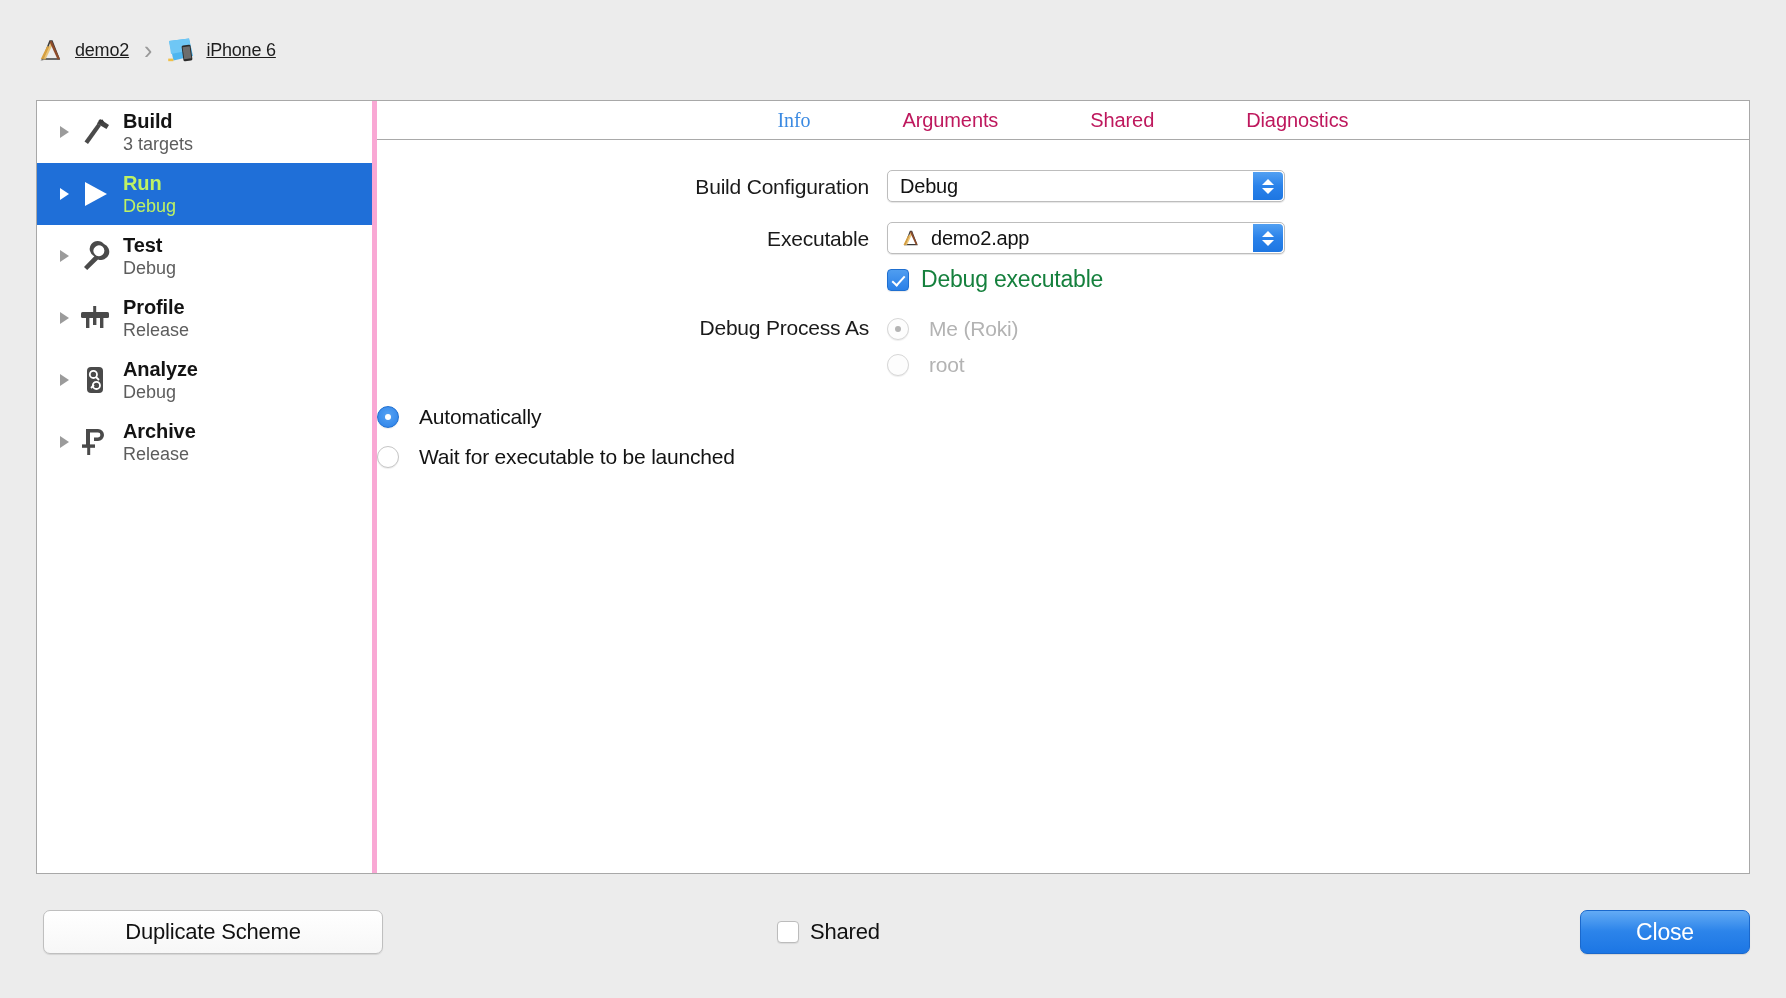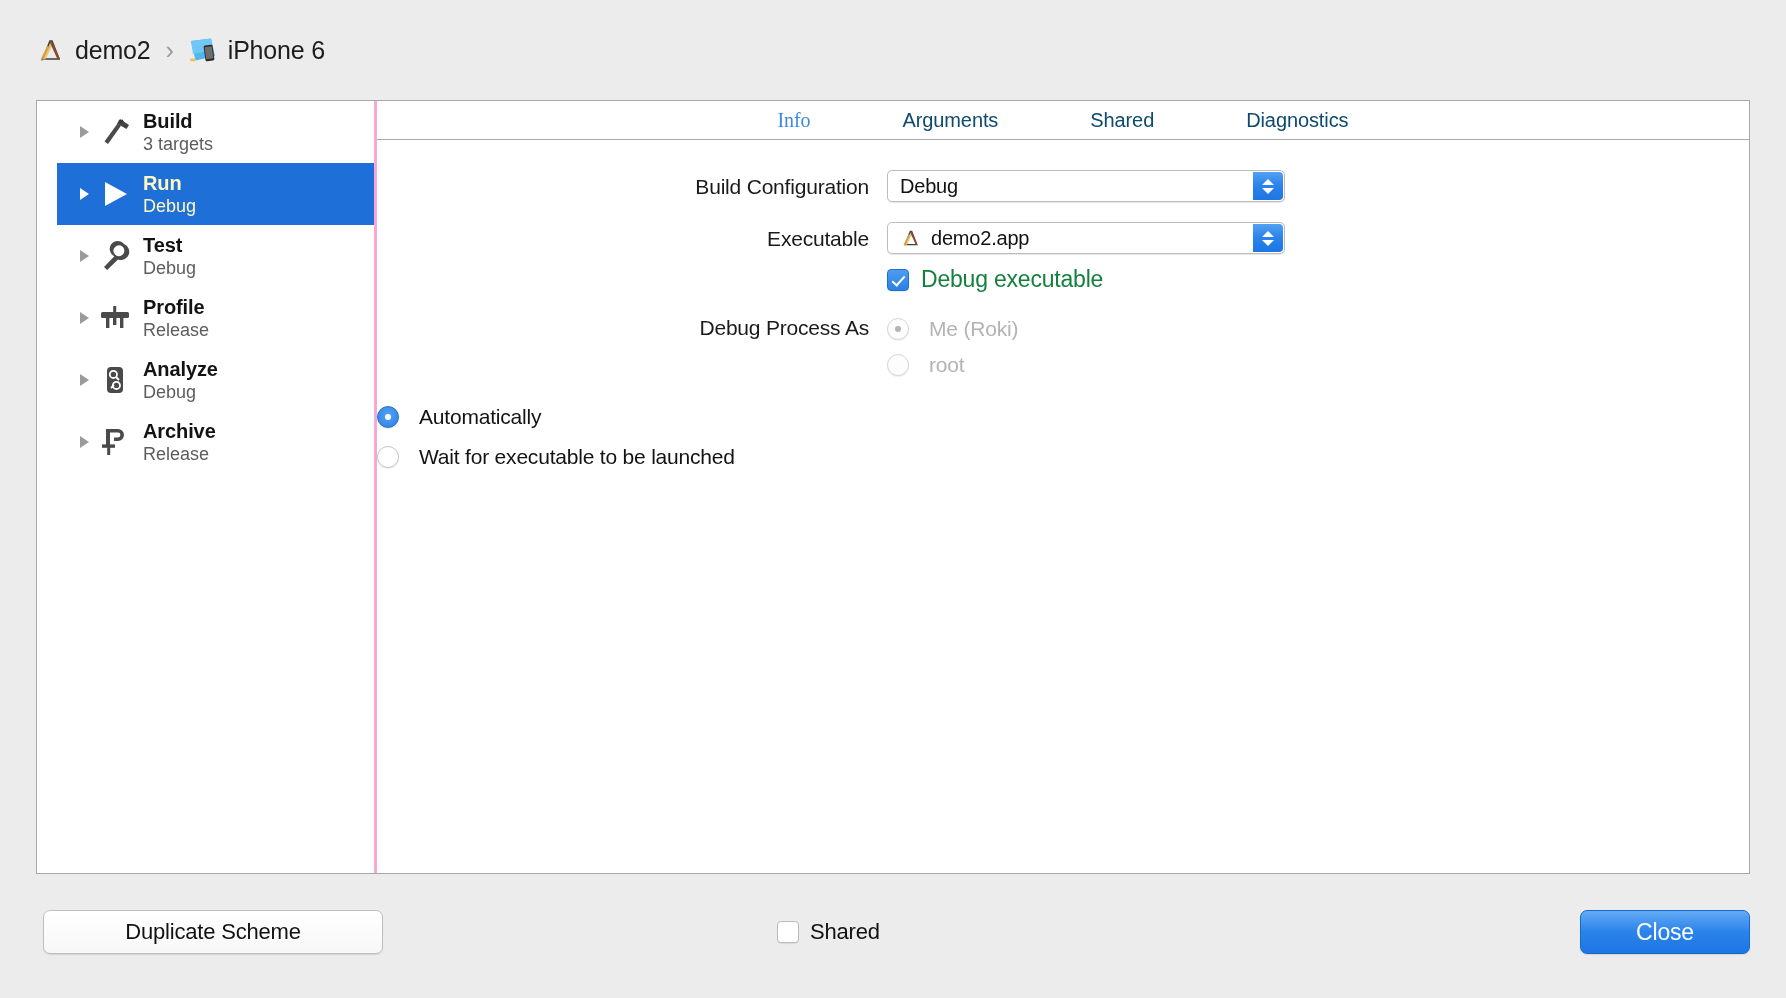--- a/index.html
+++ b/index.html
@@ -24,23 +24,24 @@
   .breadcrumb {
     position: absolute;
     left: 36px;
     top: 30px;
     height: 40px;
     display: flex;
     align-items: center;
     gap: 9px;
   }
   .bc-label {
-    font-size: 25px;
+    font-size: 18px;
     color: #1d1d1d;
     letter-spacing: -0.2px;
+    text-decoration: underline;
   }
   .bc-sep {
     font-size: 25px;
     color: #9a9a9a;
     margin: 0 6px;
     font-weight: 300;
   }
   .icon-xcode {
     width: 30px;
     height: 30px;
@@ -64,25 +65,24 @@
     background: #ffffff;
     border: 1px solid #a8a8a8;
     box-sizing: border-box;
     display: flex;
   }
 
   
   .sidebar {
     width: 340px;
     background: #ffffff;
-    border-right: 3px solid #f9a8d4;
+    border-right: 5px solid #f9a8d4;
     box-sizing: border-box;
     flex: 0 0 340px;
     padding-top: 0px;
-    padding-left: 20px;
   }
   .side-row {
     height: 62px;
     display: flex;
     align-items: center;
     padding-left: 16px;
     box-sizing: border-box;
     position: relative;
   }
   .side-row.selected {
@@ -120,40 +120,40 @@
     color: #131313;
     line-height: 24px;
     letter-spacing: -0.1px;
   }
   .side-sub {
     font-size: 18px;
     color: #5d5d5d;
     line-height: 22px;
   }
   .side-row.selected .side-title,
-  .side-row.selected .side-sub { color: #fef9c3; }
+  .side-row.selected .side-sub { color: #bef264; }
 
   
   .content {
     flex: 1;
     position: relative;
     background: #ffffff;
   }
   .tabbar {
     height: 38px;
     border-bottom: 1px solid #a9a9a9;
     display: flex;
     align-items: center;
     justify-content: center;
     gap: 0px;
     background: #ffffff;
   }
   .tab {
     font-size: 20px;
-    color: #0c4a6e;
+    color: #be185d;
     padding: 0 46px;
     line-height: 38px;
     cursor: default;
     letter-spacing: -0.1px;
   }
   .tab.active { color: #3b8ae2; font-family: Liberation Serif, serif; }
 
   .form {
     position: relative;
     padding-top: 30px;

